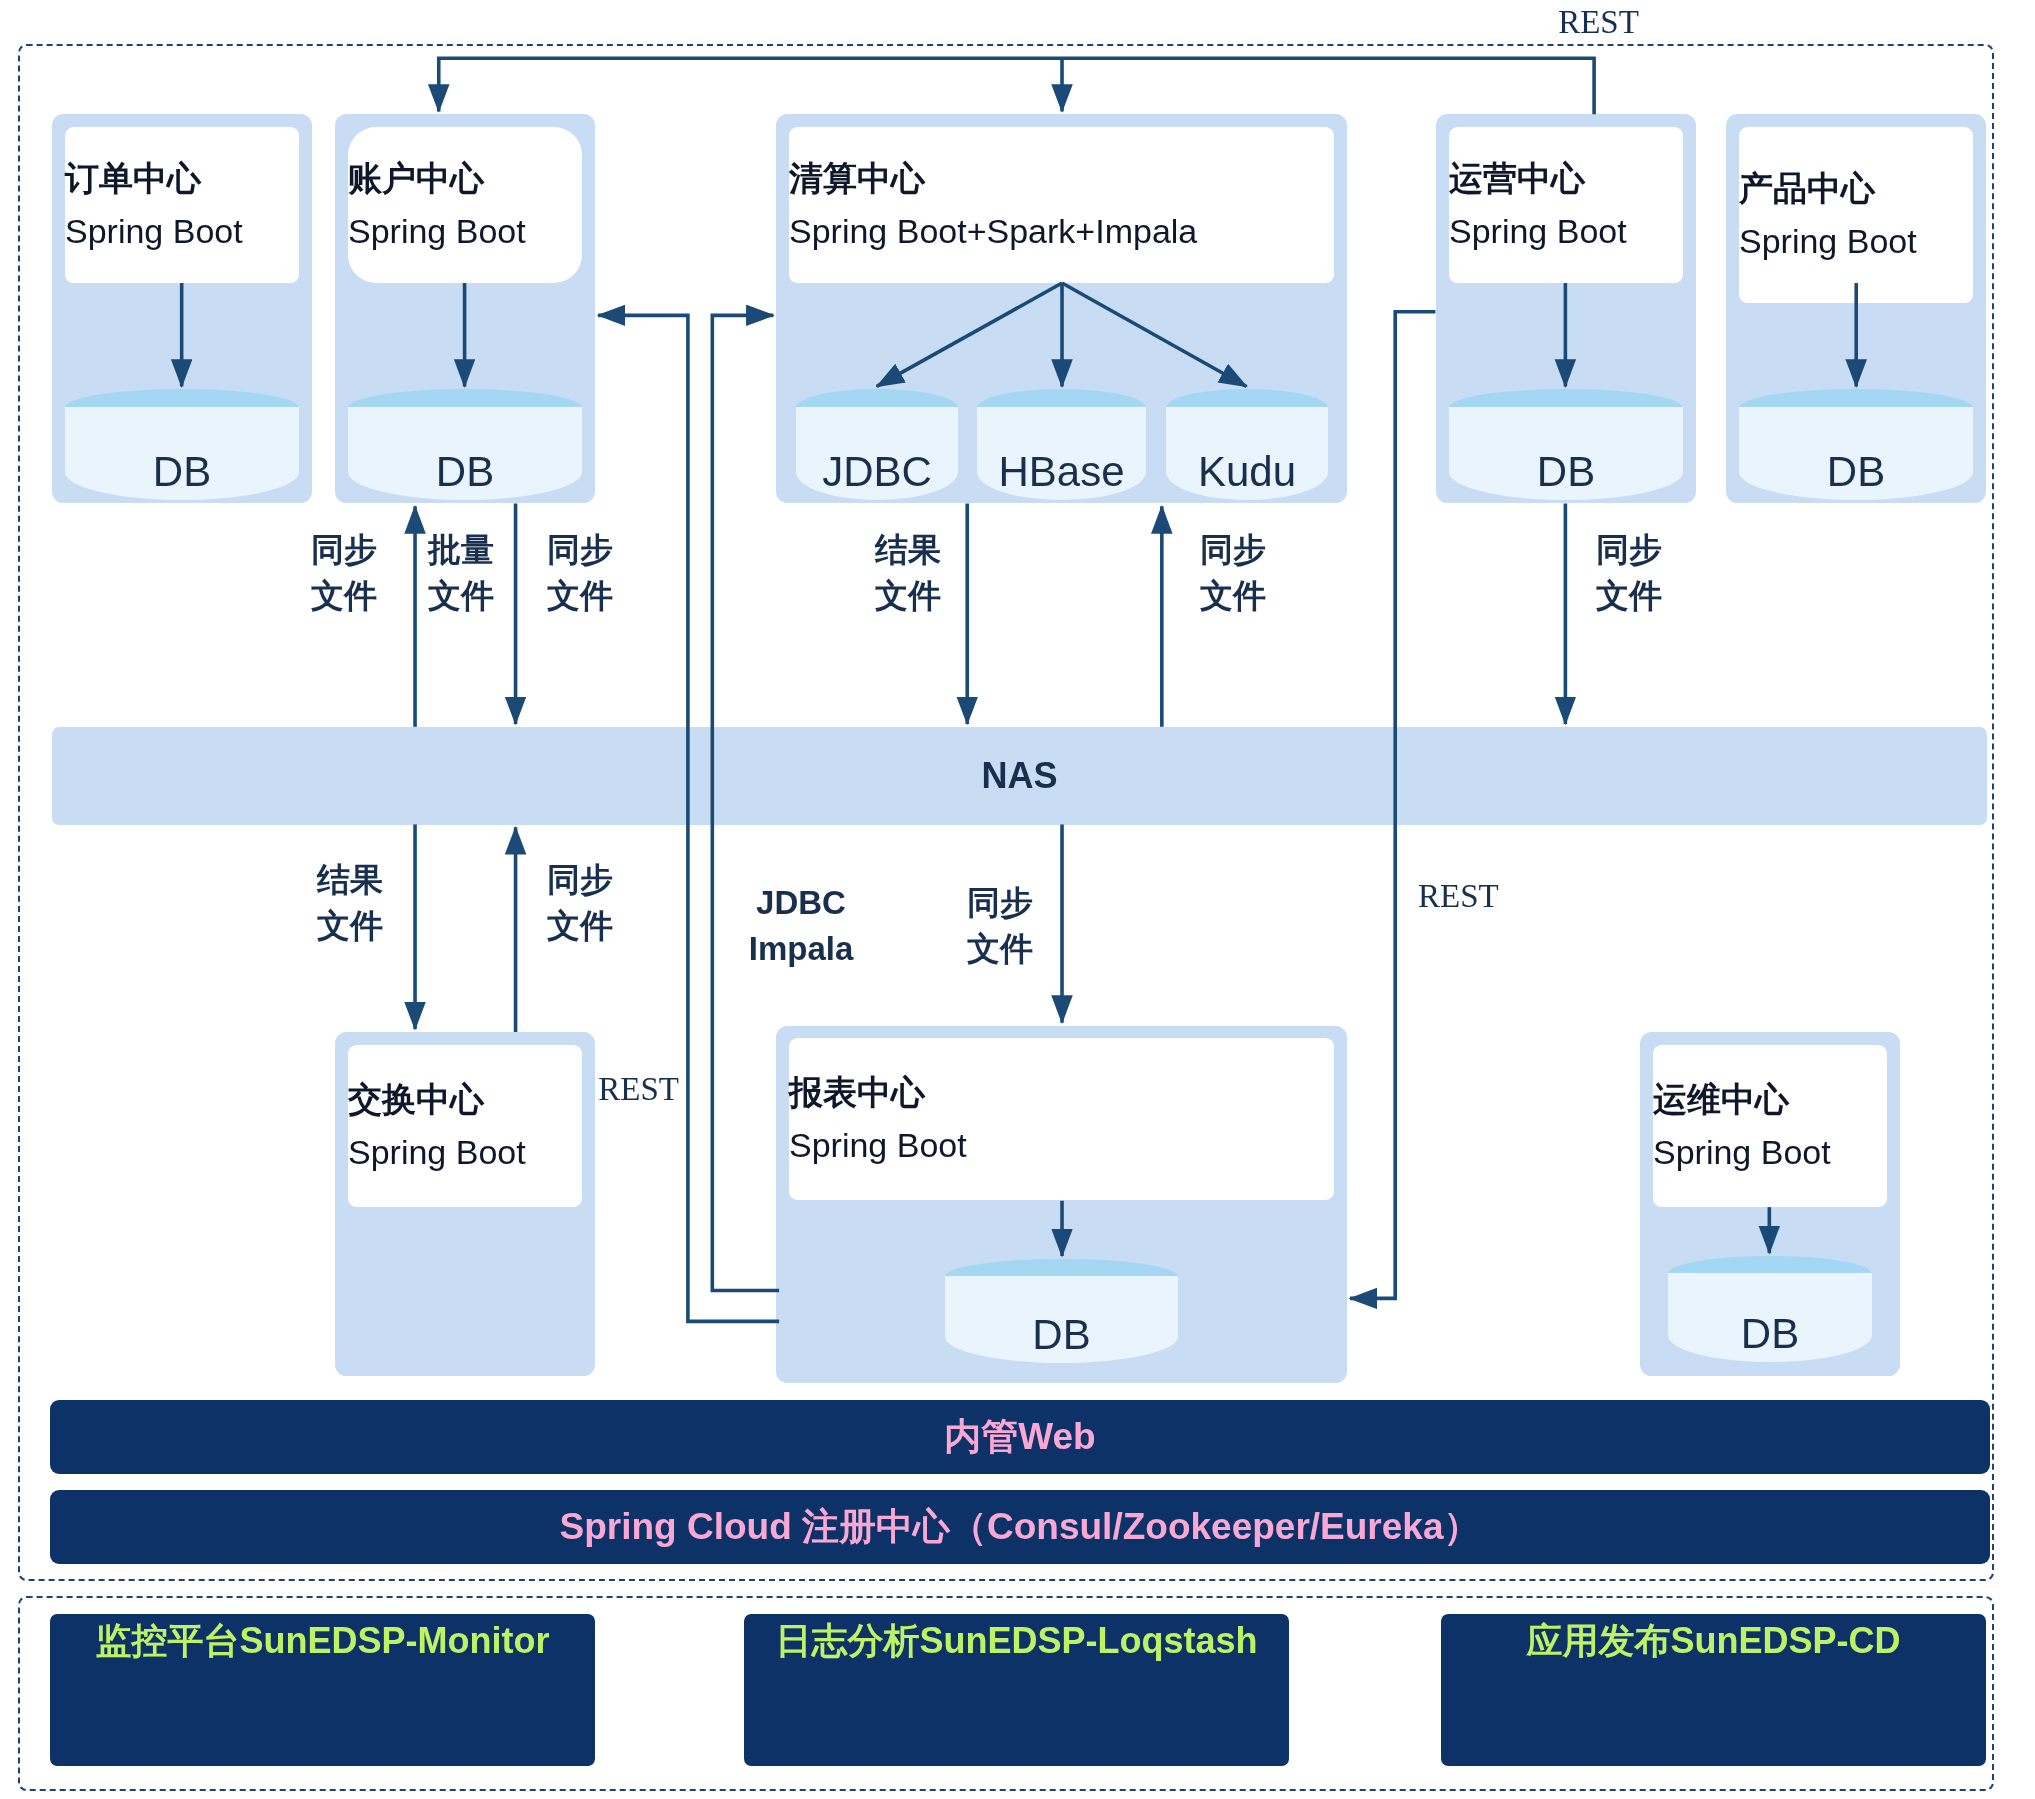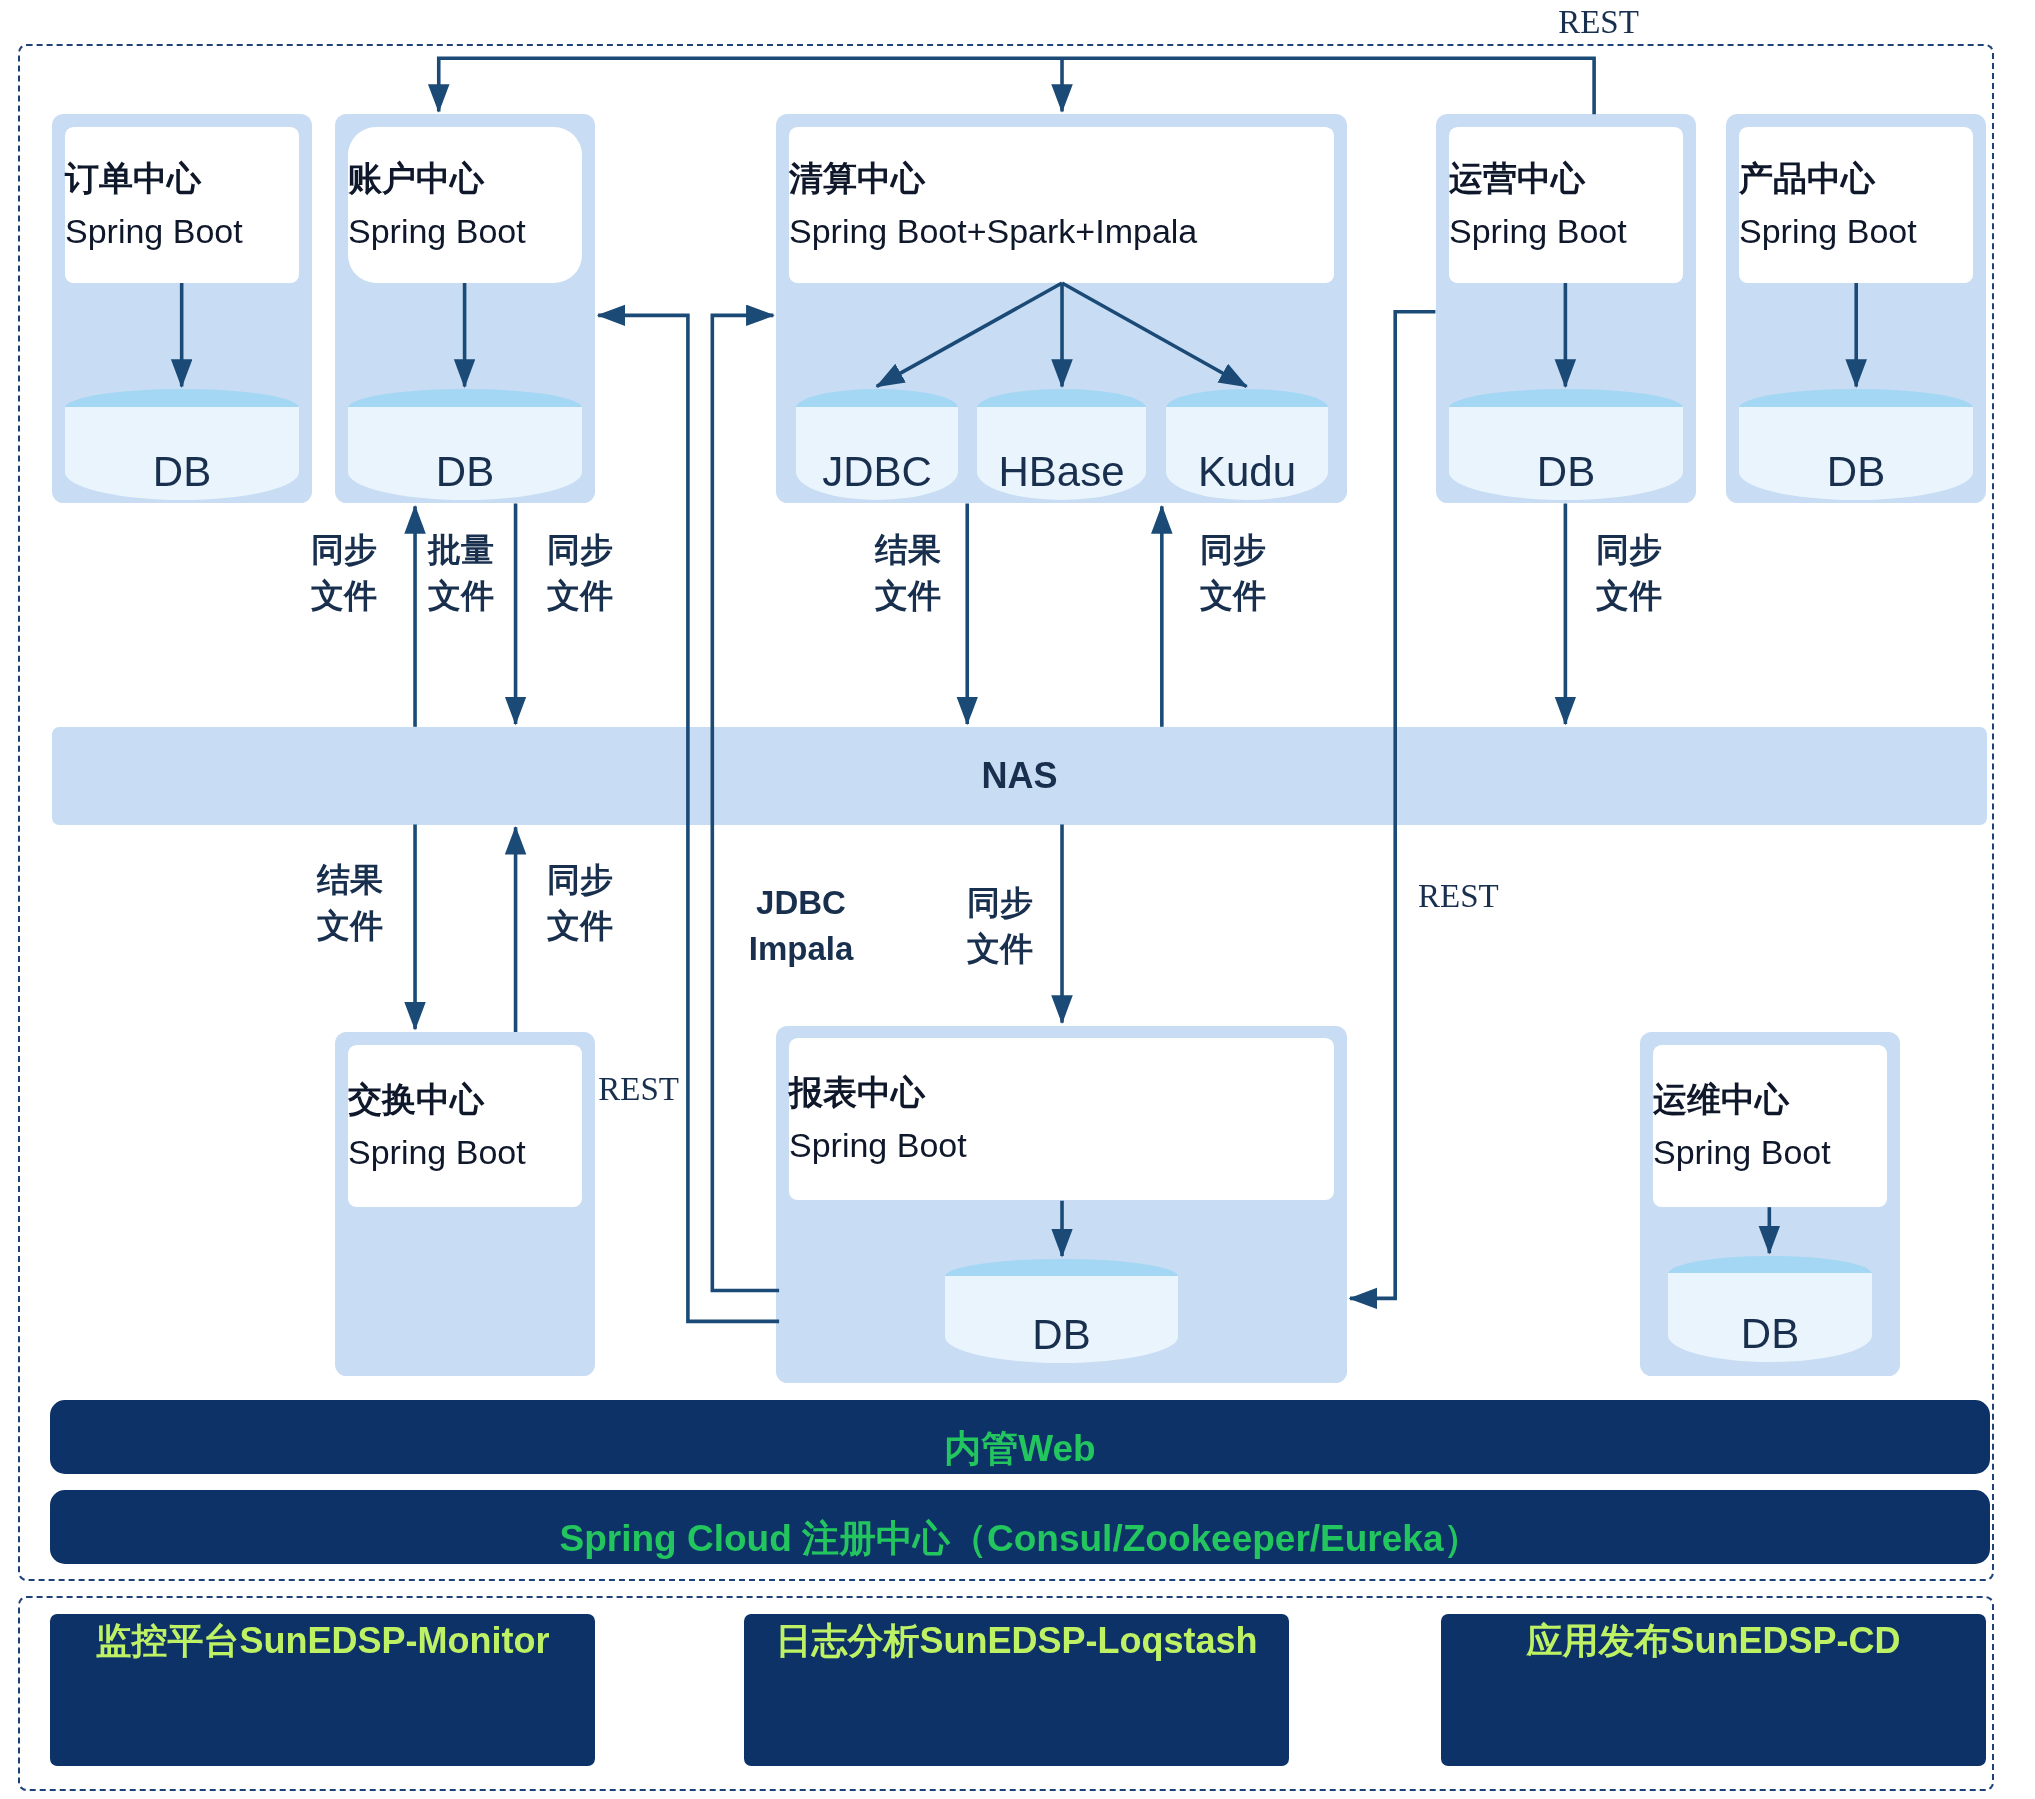--- a/index.html
+++ b/index.html
@@ -14,22 +14,22 @@
   .cyl{position:absolute;}
   .cyl-body{position:absolute;left:0;right:0;top:16%;bottom:0;background:#eaf4fd;
             border-radius:0 0 50% 50% / 0 0 30% 30%;}
   .cyl-top{position:absolute;left:0;right:0;top:0;height:34%;background:#a4d7f3;border-radius:50%;}
   .cyl-label{position:absolute;left:0;right:0;bottom:4%;text-align:center;font-size:42px;font-weight:500;z-index:2;}
   .nas{position:absolute;background:#c8dcf4;border-radius:7.2px;display:flex;align-items:center;
        justify-content:center;font-size:36px;font-weight:600;}
   .flabel{position:absolute;font-size:33px;font-weight:600;line-height:1.38;text-align:center;
           white-space:pre-line;width:122px;}
   .rlabel{position:absolute;font-size:33px;font-weight:500;font-family:Liberation Serif, serif;}
-  .darkbar{position:absolute;background:#0d3268;border-radius:15px;color:#22c55e;display:flex;
-           align-items:flex-end;justify-content:center;font-size:37px;font-weight:600;}
+  .darkbar{position:absolute;background:#0d3268;border-radius:9px;color:#f9a8d4;display:flex;
+           align-items:center;justify-content:center;font-size:37px;font-weight:600;}
   .platform{position:absolute;background:#0d3268;border-radius:7.2px;color:#bef264;display:flex;
             flex-direction:row;align-items:flex-start;justify-content:center;font-size:36px;
             font-weight:600;line-height:1.5;text-align:center;}
   .arrows{position:absolute;left:0;top:0;pointer-events:none;z-index:5;}
   .arrow{stroke:#1a4a75;stroke-width:5;fill:none;}
 </style>
 </head>
 <body>
 
 <div class="wrap">
@@ -54,21 +54,21 @@
     <span>Spring Boot</span>
   </div>
   <div class="inner" style="left:789px;top:127px;width:545px;height:156px;">
     <span class="nm">清算中心</span>
     <span>Spring Boot+Spark+Impala</span>
   </div>
   <div class="inner" style="left:1449px;top:127px;width:234px;height:156px;">
     <span class="nm">运营中心</span>
     <span>Spring Boot</span>
   </div>
-  <div class="inner" style="left:1739px;top:127px;width:234px;height:156px;">
+  <div class="inner" style="left:1739px;top:127px;width:234px;height:176px;">
     <span class="nm">产品中心</span>
     <span>Spring Boot</span>
   </div>
 
   <div class="cyl" style="left:65px;top:389px;width:234px;height:111px;">
     <div class="cyl-top"></div>
     <div class="cyl-body"></div>
     <div class="cyl-label">DB</div>
   </div>
   <div class="cyl" style="left:348px;top:389px;width:234px;height:111px;">

